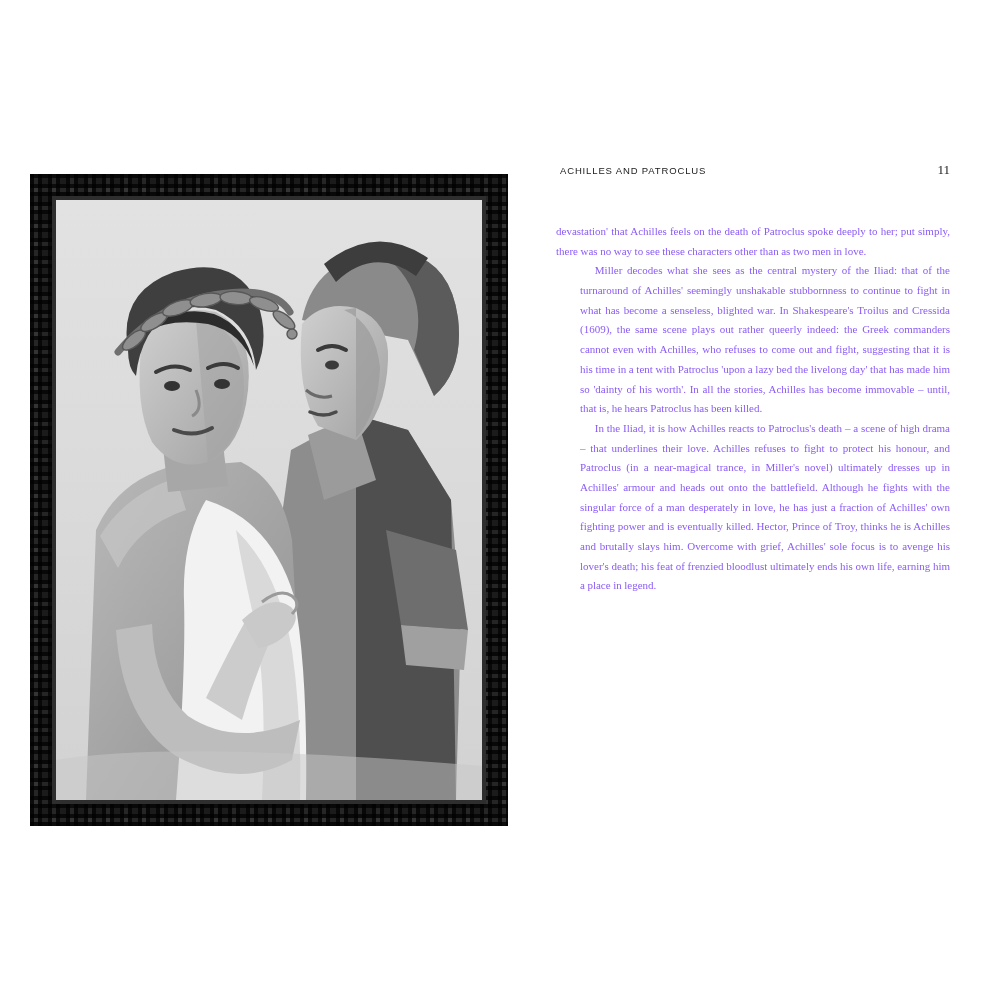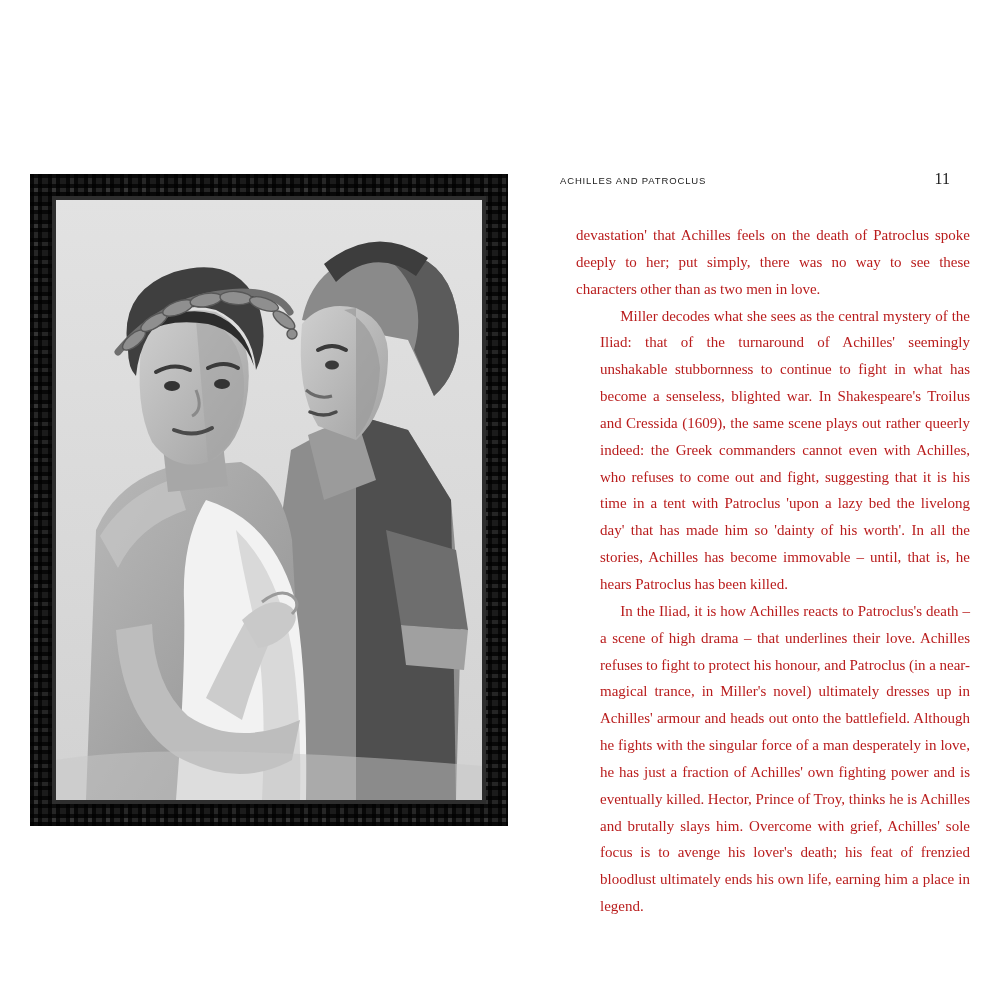--- a/index.html
+++ b/index.html
@@ -63,46 +63,46 @@
 
   
   .page-right {
     position: relative;
     width: 500px;
     height: 1000px;
   }
   .running-head {
     position: absolute;
     left: 60px;
-    top: 170px;
+    top: 162px;
     width: 390px;
     display: flex;
     align-items: baseline;
     justify-content: space-between;
     font-family: "Liberation Sans", sans-serif;
     font-size: 9.5px;
     letter-spacing: 0.09em;
     color: #1a1a1a;
   }
   .running-head .folio {
     font-family: "Liberation Serif", serif;
-    font-size: 16px;
+    font-size: 13px;
     letter-spacing: 0;
   }
   .body-col {
     position: absolute;
-    left: 76px;
+    left: 56px;
     top: 222px;
     width: 394px;
-    font-size: 15px;
+    font-size: 11px;
     line-height: 1.79;
     text-align: justify;
     text-justify: inter-word;
     word-spacing: -0.2px;
-    color: #b91c1c;
+    color: #8b5cf6;
   }
   .body-col p { margin: 0; }
   .body-col p + p { text-indent: 1.35em; margin-left: 24px; }
 </style>
 </head>
 <body>
 
 <div class="spread">
 
   <div class="page-left">

